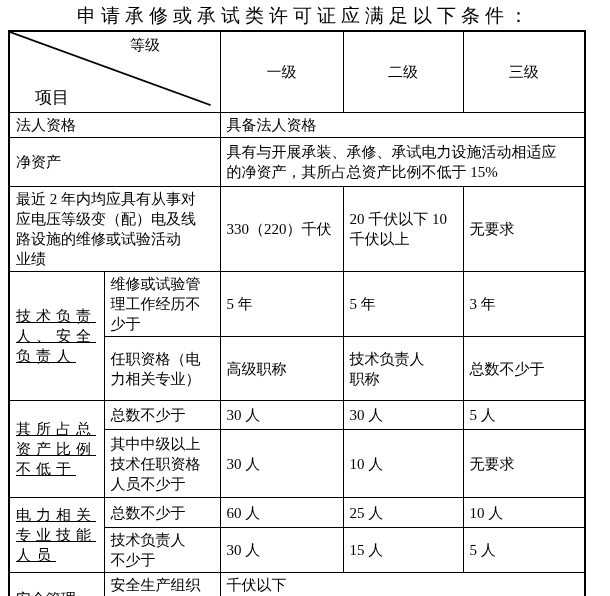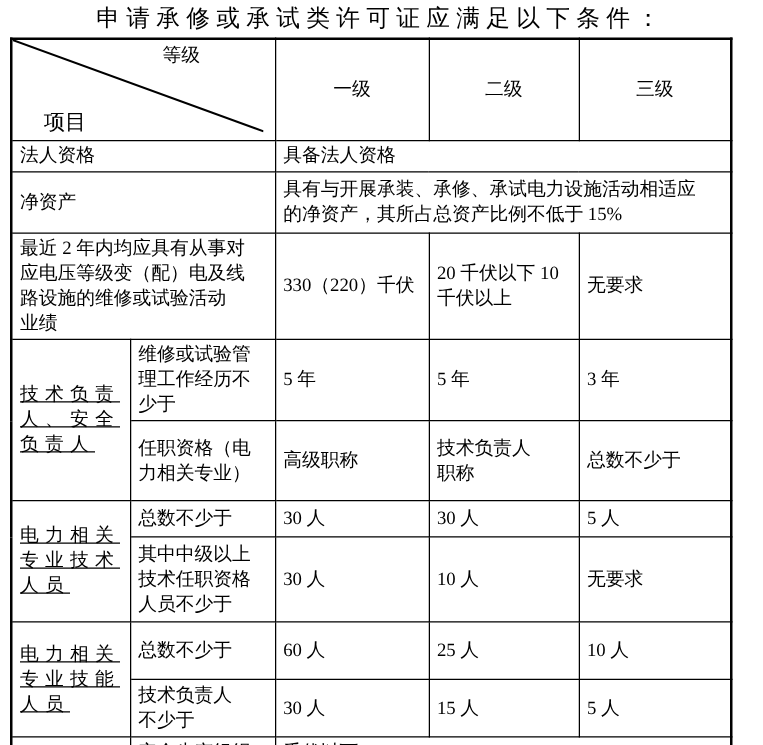--- a/index.html
+++ b/index.html
@@ -33,21 +33,21 @@
     vertical-align:middle;
     white-space:pre-line;
     overflow:hidden;
     margin-left:40px;
   }
   td.center { text-align:center; }
   td.glabel { letter-spacing:5px;text-decoration:underline; }
   
   tr.h46{height:46px} tr.h27{height:17px} tr.h49{height:49px} tr.h85{height:85px}
   tr.h60{height:60px} tr.h47{height:64px} tr.h29{height:29px} tr.h68{height:68px}
-  tr.h41{height:46px}
+  tr.h41{height:30px}
   
   td.diag-cell { position:relative; padding:0; }
   .diag-svg { position:absolute; top:0; left:0; width:100%; height:100%; display:block; }
   .diag-top { position:absolute; top:3px; left:120px; font-size:15px; }
   .diag-bottom { position:absolute; bottom:4px; left:25px; font-size:17px; }
 </style>
 </head>
 <body>
 
 <div>
@@ -110,21 +110,21 @@
     <tr class="h47">
       <td>任职资格（电
 力相关专业）</td>
       <td>高级职称</td>
       <td>技术负责人
 职称</td>
       <td>总数不少于</td>
     </tr>
 
     <tr class="h29">
-      <td rowspan="2" class="glabel">电力相关专业技术人员</td>
+      <td rowspan="2" class="glabel">其所占总资产比例不低于</td>
       <td>总数不少于</td>
       <td>30 人</td>
       <td>30 人</td>
       <td>5 人</td>
     </tr>
     <tr class="h68">
       <td>其中中级以上
 技术任职资格
 人员不少于</td>
       <td>30 人</td>

